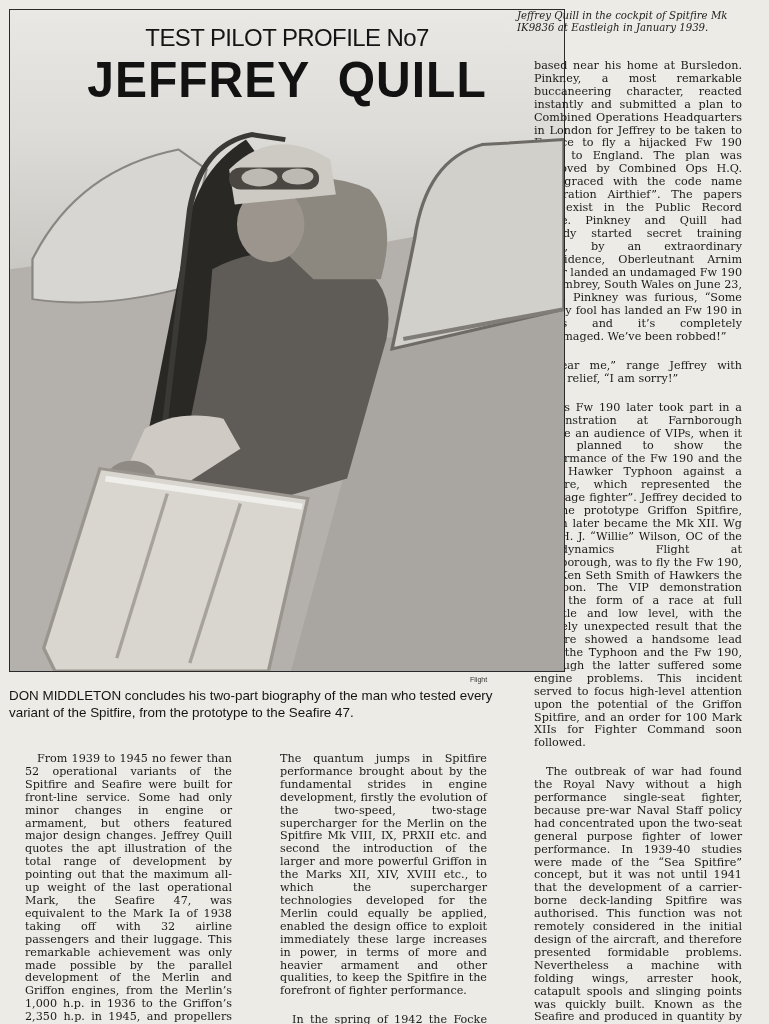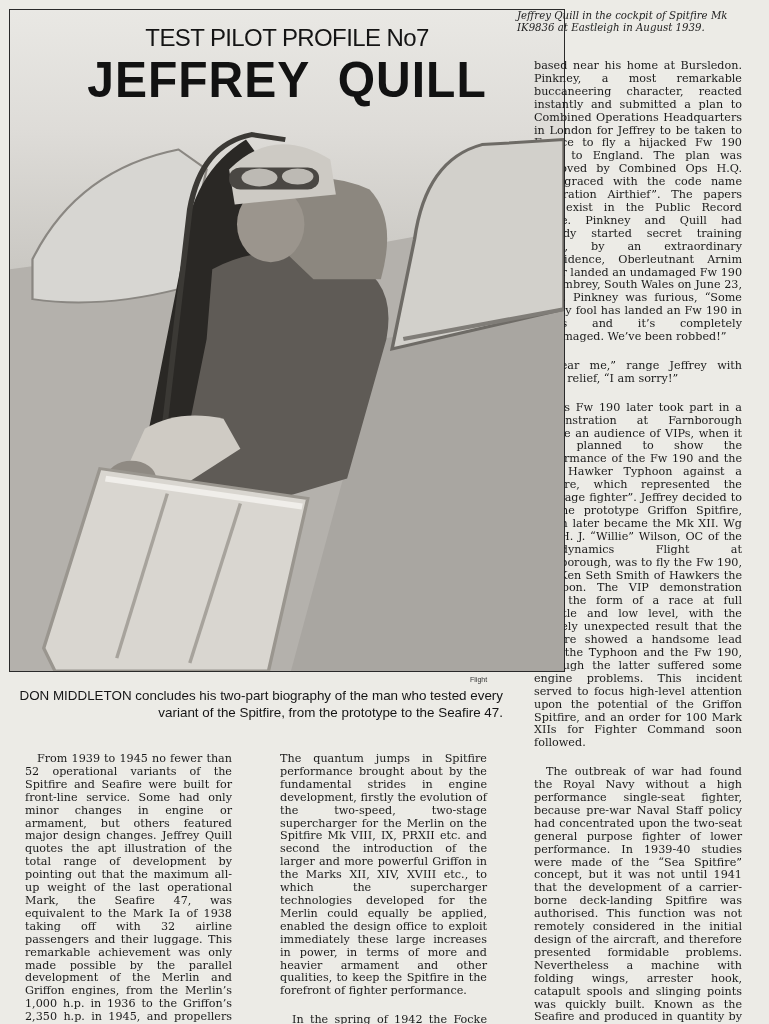--- a/index.html
+++ b/index.html
@@ -23,21 +23,21 @@
     font-family: "Liberation Sans", sans-serif; font-weight: bold; font-size: 48px;
     letter-spacing: 1px; word-spacing: 14px; color: #121212; line-height: 52px;
     margin-top: 2px; transform: scaleY(1.05);
   }
   svg.photo { position: absolute; left: 0; top: 0; width: 100%; height: 100%; z-index: 1; }
   .credit {
     position: absolute; left: 470px; top: 676px; font-family: "Liberation Sans", sans-serif;
     font-size: 7px; color: #333;
   }
   .standfirst {
-    position: absolute; left: 9px; top: 687px; width: 494px; text-align: right;
+    position: absolute; left: 9px; top: 687px; width: 494px; text-align: left;
     font-family: "Liberation Sans", sans-serif; font-size: 13.4px; line-height: 17px; color: #151515;
   }
   .photo-caption {
     position: absolute; left: 517px; top: 10px; width: 244px;
     font-style: italic; font-size: 10.2px; line-height: 12px; color: #222;
   }
   .col {
     position: absolute; font-size: 11.2px; line-height: 12.9px; text-align: justify; color: #1a1a1a;
     hyphens: manual;
   }
@@ -86,21 +86,21 @@
   <div class="title-block">
     <div class="kicker">TEST PILOT PROFILE No7</div>
     <div class="headline">JEFFREY  QUILL</div>
   </div>
 </div>
 
 <div class="credit">Flight</div>
 
 <div class="standfirst">DON MIDDLETON concludes his two-part biography of the man who tested every variant of the Spitfire, from the prototype to the Seafire 47.</div>
 
-<div class="photo-caption">Jeffrey Quill in the cockpit of Spitfire Mk IK9836 at Eastleigh in August 1939.</div>
+<div class="photo-caption">Jeffrey Quill in the cockpit of Spitfire Mk IK9836 at Eastleigh in January 1939.</div>
 
 <div class="col col-1">
   <p>From 1939 to 1945 no fewer than 52 operational variants of the Spitfire and Seafire were built for front-line service. Some had only minor changes in engine or armament, but others featured major design changes. Jeffrey Quill quotes the apt illustration of the total range of development by pointing out that the maximum all-up weight of the last operational Mark, the Seafire 47, was equivalent to the Mark Ia of 1938 taking off with 32 airline passengers and their luggage. This remarkable achievement was only made possible by the parallel development of the Merlin and Griffon engines, from the Merlin’s 1,000 h.p. in 1936 to the Griffon’s 2,350 h.p. in 1945, and propellers of increasing size and complexity to absorb the power, culminating in six-bladed contrarotating units.</p>
   <p>Jeffrey Quill’s book leaves nobody in doubt of his admiration for Rolls-Royce.</p>
 </div>
 
 <div class="col col-2">
   <p class="noindent">The quantum jumps in Spitfire performance brought about by the fundamental strides in engine development, firstly the evolution of the two-speed, two-stage supercharger for the Merlin on the Spitfire Mk VIII, IX, PRXII etc. and second the introduction of the larger and more powerful Griffon in the Marks XII, XIV, XVIII etc., to which the supercharger technologies developed for the Merlin could equally be applied, enabled the design office to exploit immediately these large increases in power, in terms of more and heavier armament and other qualities, to keep the Spitfire in the forefront of fighter performance.</p>
   <p>In the spring of 1942 the Focke Wulf Fw 190 was a major headache to our fighters, so a specimen was desperately needed for evaluation. Jeffrey Quill casually mentioned the problem to a friend, Capt. Philip Pinkney of No. 12 Commando,</p>
 </div>

